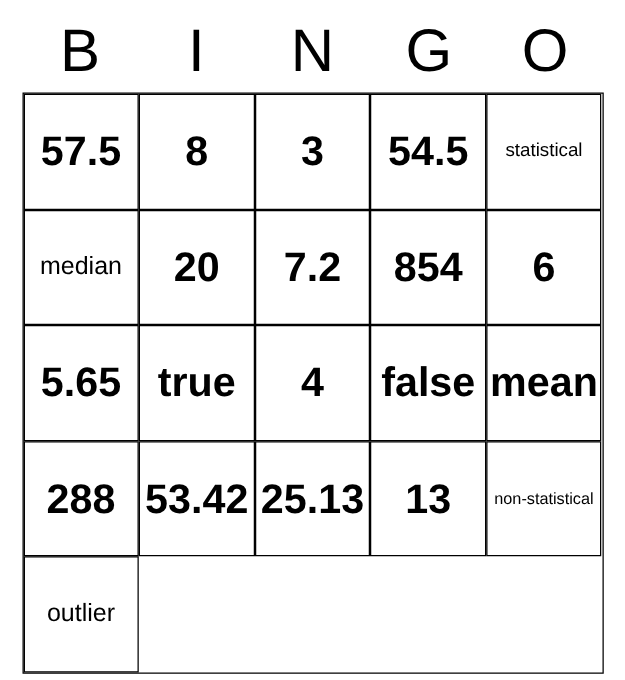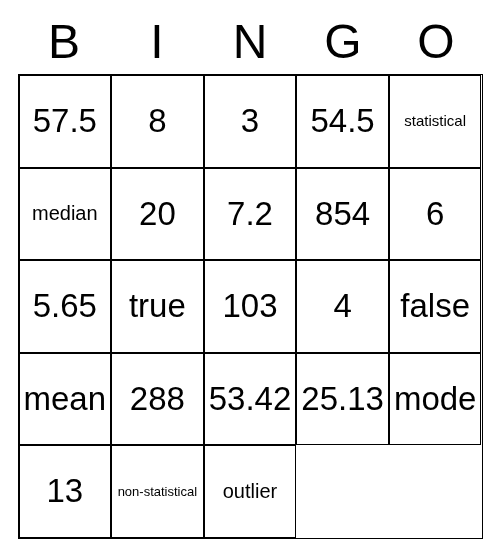--- a/index.html
+++ b/index.html
@@ -46,21 +46,21 @@
       align-items: center;
       text-align: center;
       padding: 2px;
       overflow: hidden;
     }
     .cell span {
       color: #000;
       line-height: 1.05;
       word-break: break-word;
     }
-    .sz-large { font-size: 33px; }
+    .sz-large { font-size: 33px; font-weight: bold; }
     .sz-med { font-size: 20px; }
     .sz-small { font-size: 15px; }
     .sz-xsmall { font-size: 13px; }
   </style>
 </head>
 <body>
 
 <div class="bingo-card">
   <div class="header-row">
     <div class="header-cell">B</div>
@@ -101,44 +101,38 @@
       <div class="cell">
         <span class="sz-large">6</span>
       </div>
       <div class="cell">
         <span class="sz-large">5.65</span>
       </div>
       <div class="cell">
         <span class="sz-large">true</span>
       </div>
       <div class="cell">
-        <span class="sz-large">103</span>
-      </div>
-      <div class="cell">
         <span class="sz-large">4</span>
       </div>
       <div class="cell">
         <span class="sz-large">false</span>
       </div>
       <div class="cell">
         <span class="sz-large">mean</span>
       </div>
       <div class="cell">
         <span class="sz-large">288</span>
       </div>
       <div class="cell">
         <span class="sz-large">53.42</span>
       </div>
       <div class="cell">
         <span class="sz-large">25.13</span>
       </div>
       <div class="cell">
-        <span class="sz-large">mode</span>
-      </div>
-      <div class="cell">
         <span class="sz-large">13</span>
       </div>
       <div class="cell">
         <span class="sz-xsmall">non-statistical</span>
       </div>
       <div class="cell">
         <span class="sz-med">outlier</span>
       </div>
     </div>
 </div>

